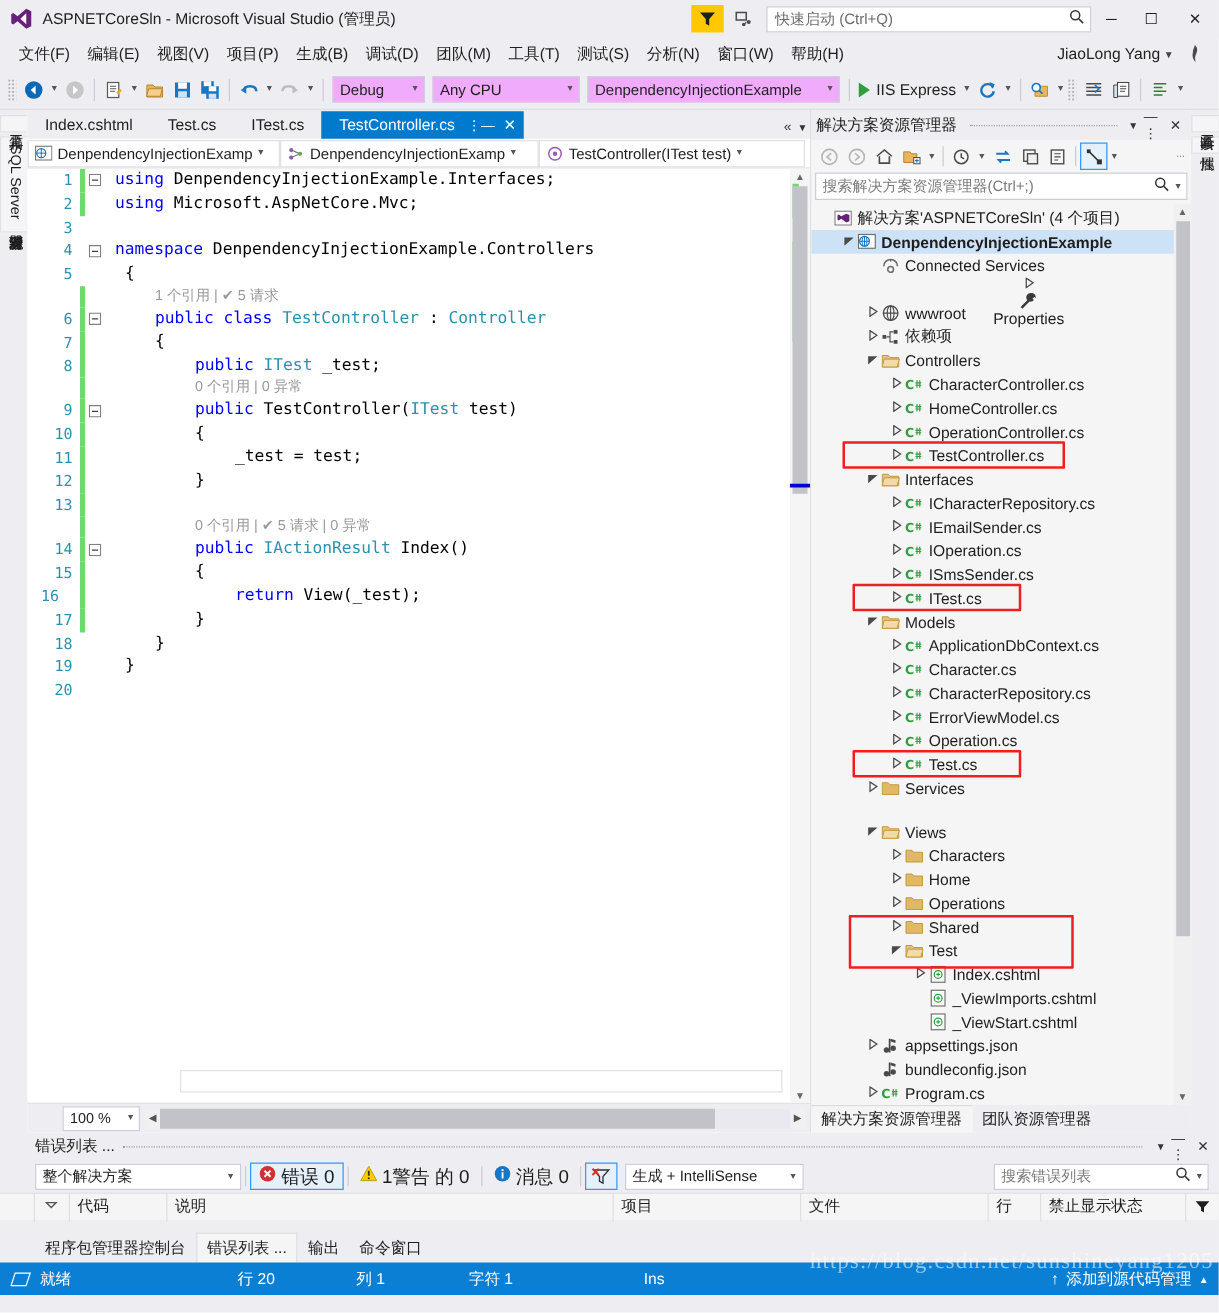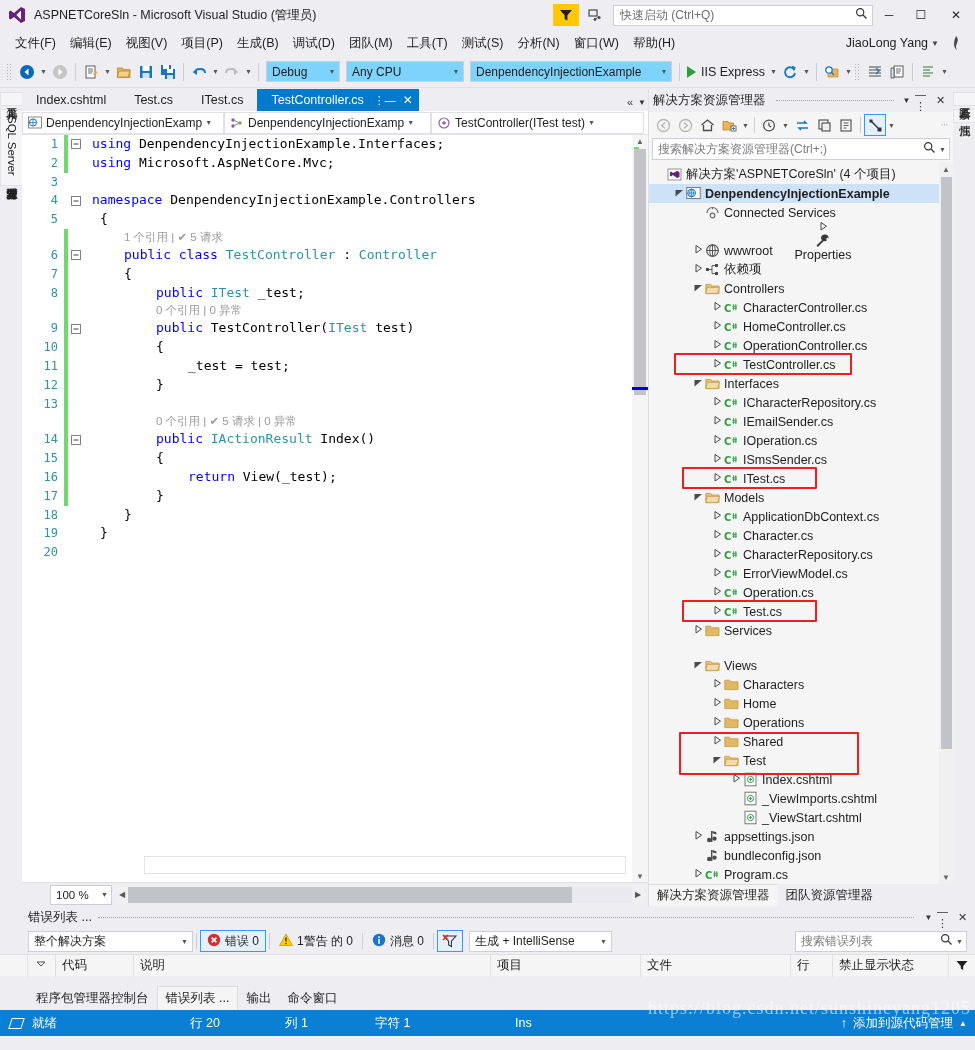--- a/index.html
+++ b/index.html
@@ -35,21 +35,21 @@
   .user-caret { font-size:8px; color:#444; margin-right:6px; }
   .user-ava { width:20px;height:20px; margin-right:6px;}
   
   .toolbar { height:32px; display:flex; align-items:center; padding-left:6px; border-bottom:1px solid #e0e0e4; }
   .tb-grip { width:7px; height:18px; margin-right:3px;
     background-image: radial-gradient(#b0b0b8 40%, transparent 41%);
     background-size: 3px 3px; }
   .tb-btn { width:22px;height:22px;display:flex;align-items:center;justify-content:center; }
   .tb-caret { width:11px;height:22px;display:flex;align-items:center;justify-content:center;font-size:7px;color:#555;}
   .tb-sep { width:1px;height:18px;background:#ccccd4;margin:0 4px; }
-  .tb-combo { height:21px; border:1px solid #cccedb; background:#7dd3fc; display:flex; align-items:center;
+  .tb-combo { height:21px; border:1px solid #cccedb; background:#f0abfc; display:flex; align-items:center;
               padding-left:5px; font-size:12px; margin:0 3px; }
   .tb-combo .cv { flex:1; white-space:nowrap; overflow:hidden; }
   .tb-combo .cc { width:14px; text-align:center; font-size:7px; color:#555; }
   .run-btn { display:flex;align-items:center; height:22px; padding:0 3px; }
   .run-tri { width:0;height:0;border-left:9px solid #2e9e3e;border-top:6px solid transparent;border-bottom:6px solid transparent;margin-right:5px;}
   .run-lbl { font-size:12.5px; }
   
   .main { display:flex; height:818px; }
   .leftdock { width:22px; background:#eeeef2; padding-top:4px; }
   .vtab { writing-mode:vertical-rl; font-size:11.5px; color:#1e1e1e; padding:6px 3px; background:#f5f5f7;
@@ -120,21 +120,21 @@
   
   .errpanel { height:80px; background:#eeeef2; display:flex; flex-direction:column;}
   .err-head { height:22px; display:flex; align-items:center; padding:0 4px 0 28px; }
   .err-title { font-size:12.5px; white-space:nowrap;}
   .err-dots { flex:1; height:1px; border-bottom:1px dotted #a0a0a8; margin:0 6px; }
   .err-hbtn { width:17px;height:20px;display:flex;align-items:center;justify-content:center;font-size:11px;color:#333;}
   .err-tools { height:26px; display:flex; align-items:center; padding-left:28px; }
   .err-combo { width:165px;height:21px;border:1px solid #cccedb;background:#fff;display:flex;align-items:center;
                padding-left:5px;font-size:12px;}
   .err-combo .ec{flex:1;} .err-combo .ek{width:15px;text-align:center;font-size:7px;color:#555;}
-  .err-chip { display:flex;align-items:center;height:22px;padding:0 6px;font-size:12px;gap:4px;}
+  .err-chip { display:flex;align-items:center;height:22px;padding:0 6px;font-size:15px;gap:4px;}
   .err-chip.sel { border:1px solid #3399ff; background:#e6f0fb; }
   .err-sep { width:1px;height:16px;background:#ccccd4;margin:0 3px;}
   .err-search { width:172px;height:21px;border:1px solid #cccedb;background:#fff;display:flex;align-items:center;
                 padding:0 3px 0 5px;font-size:12px;color:#7c7c7c;}
   .err-search .es{flex:1;}
   .err-cols { height:22px; display:flex; align-items:center; background:#f5f5f5; border-top:1px solid #e0e0e4;
               font-size:12.5px;}
   .ecol { padding:0 6px; border-right:1px solid #e0e0e4; height:22px; display:flex; align-items:center;}
   .panel-tabs { height:24px; display:flex; align-items:center; padding-left:28px; background:#eeeef2;}
   .ptab { font-size:12.5px; padding:3px 8px; }
@@ -406,21 +406,21 @@
             <div class="ln" style="height: 18.8px; line-height: 18.8px;">8</div>
             <div class="ln" style="height: 17px; line-height: 17px;"></div>
             <div class="ln" style="height: 18.8px; line-height: 18.8px;">9</div>
             <div class="ln" style="height: 18.8px; line-height: 18.8px;">10</div>
             <div class="ln" style="height: 18.8px; line-height: 18.8px;">11</div>
             <div class="ln" style="height: 18.8px; line-height: 18.8px;">12</div>
             <div class="ln" style="height: 18.8px; line-height: 18.8px;">13</div>
             <div class="ln" style="height: 17px; line-height: 17px;"></div>
             <div class="ln" style="height: 18.8px; line-height: 18.8px;">14</div>
             <div class="ln" style="height: 18.8px; line-height: 18.8px;">15</div>
-            <div class="ln" style="height: 18.8px; line-height: 18.8px;">16</div>
+            <div class="ln" style="height: 18.8px; line-height: 18.8px; text-align: center;">16</div>
             <div class="ln" style="height: 18.8px; line-height: 18.8px;">17</div>
             <div class="ln" style="height: 18.8px; line-height: 18.8px;">18</div>
             <div class="ln" style="height: 18.8px; line-height: 18.8px;">19</div>
             <div class="ln" style="height: 18.8px; line-height: 18.8px;">20</div>
           </div>
         <div class="changebar" id="chgbar">
             <div style="height: 18.8px; width: 4px; background: rgb(110, 217, 110);"></div>
             <div style="height: 18.8px; width: 4px; background: rgb(110, 217, 110);"></div>
             <div style="height: 18.8px; width: 4px; background: transparent;"></div>
             <div style="height: 18.8px; width: 4px; background: transparent;"></div>

